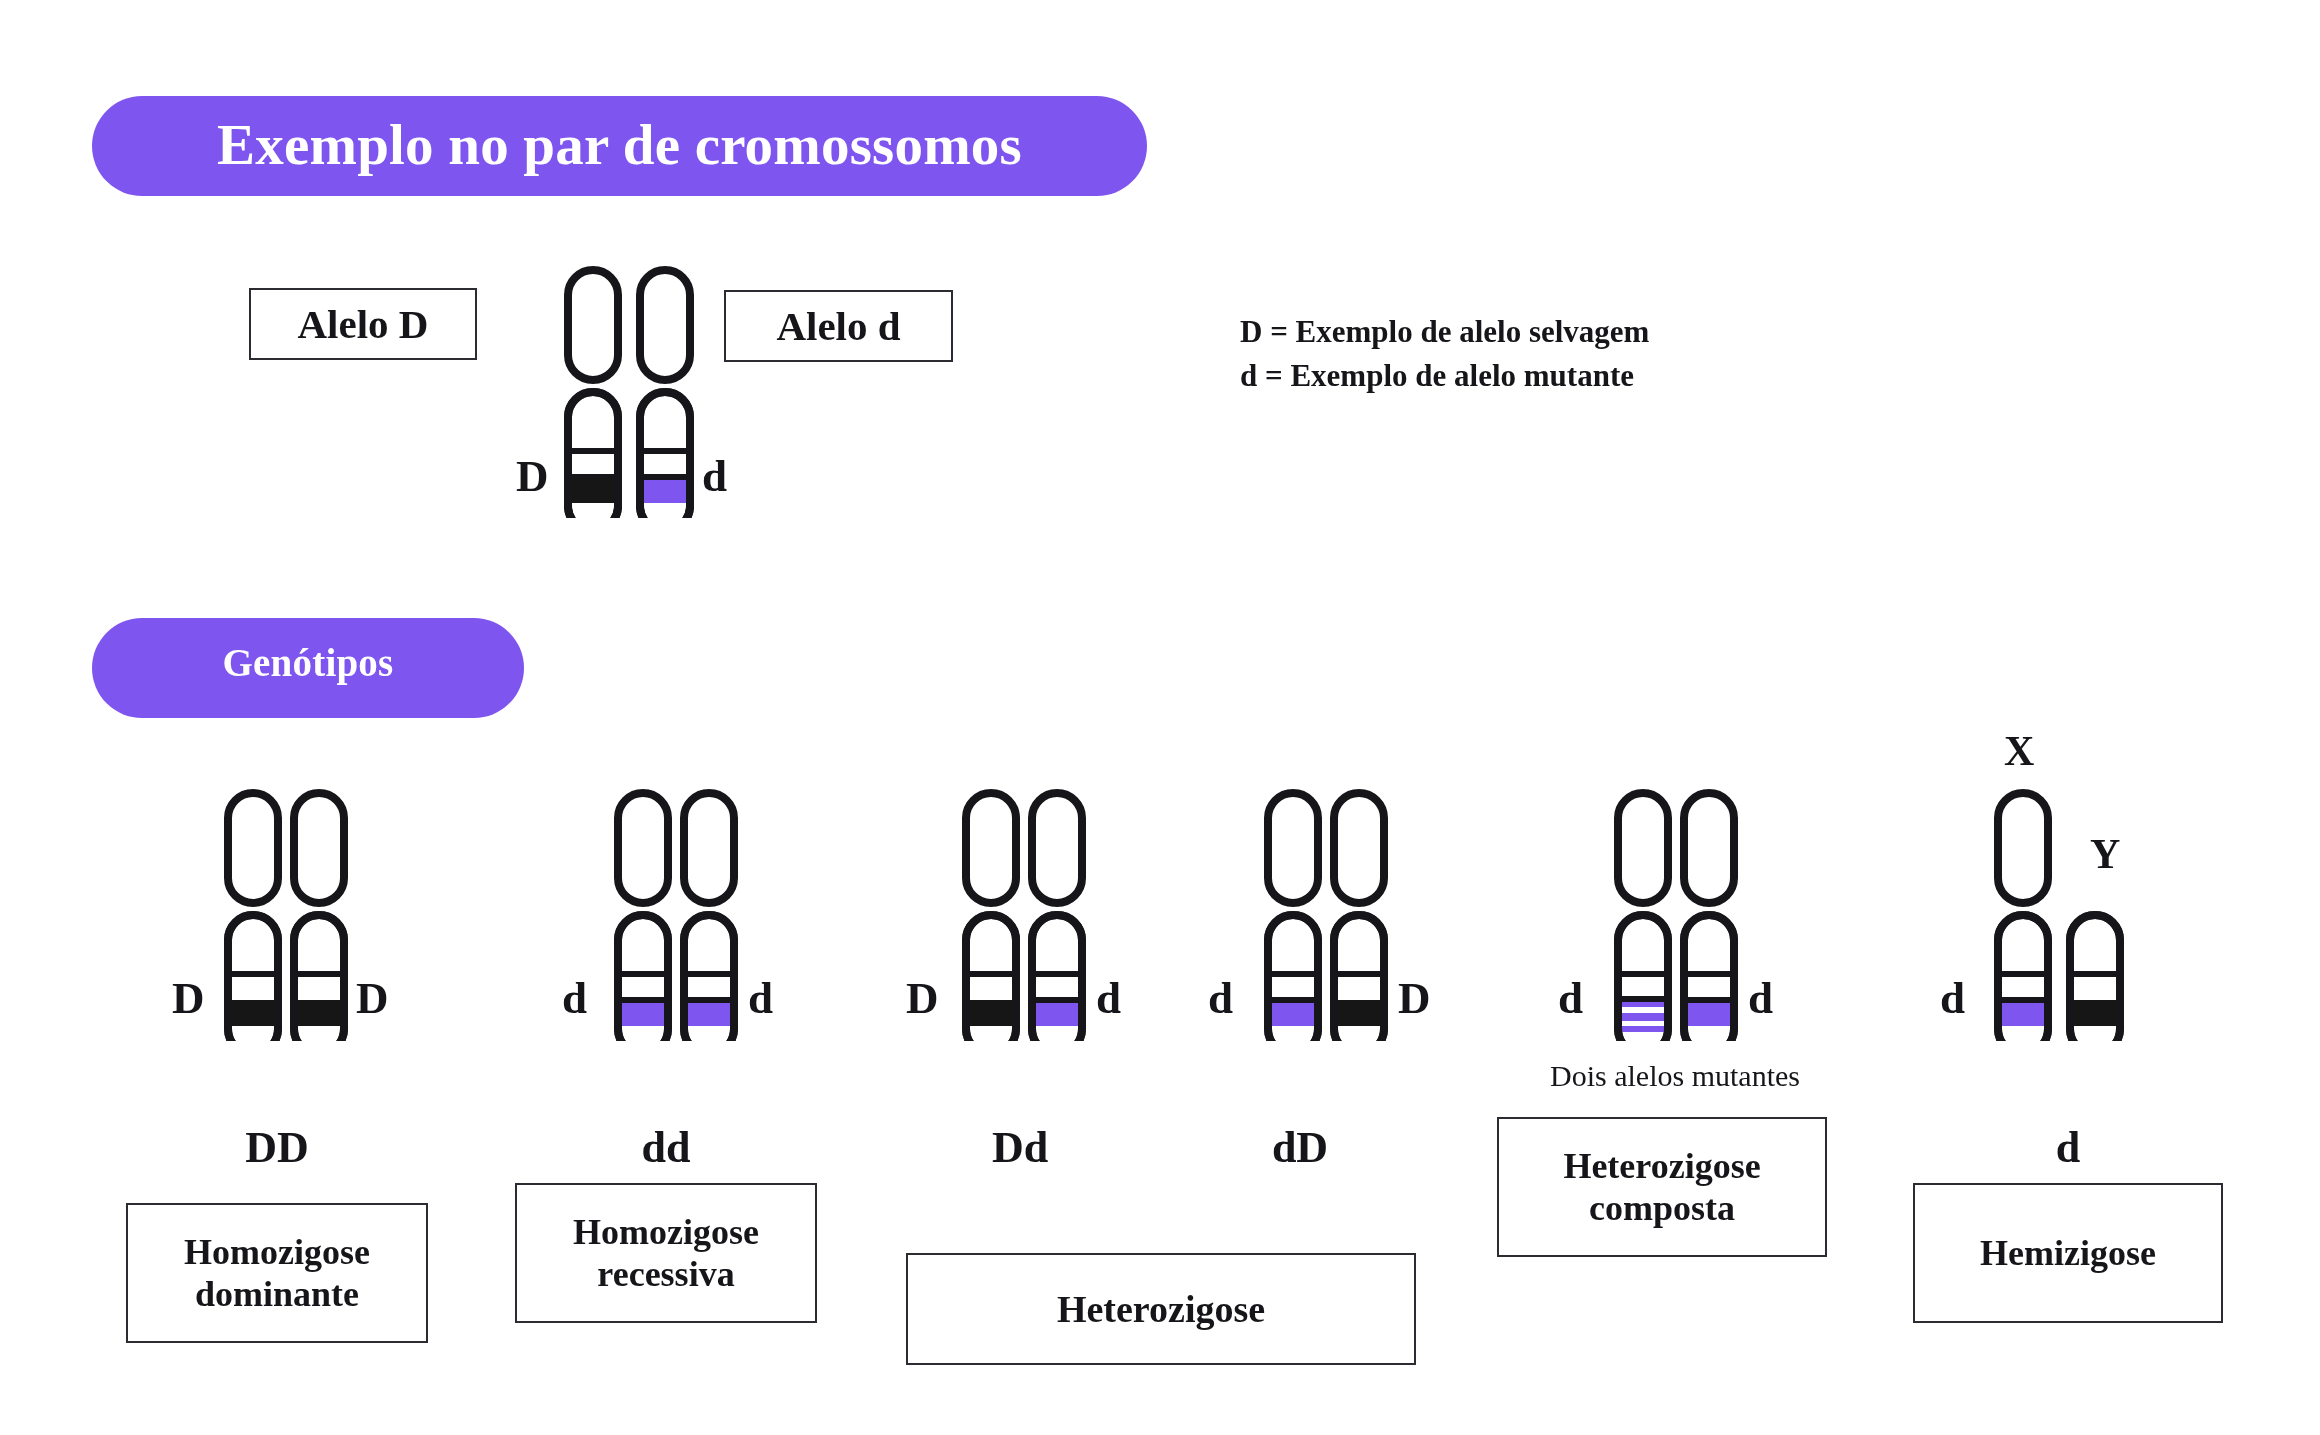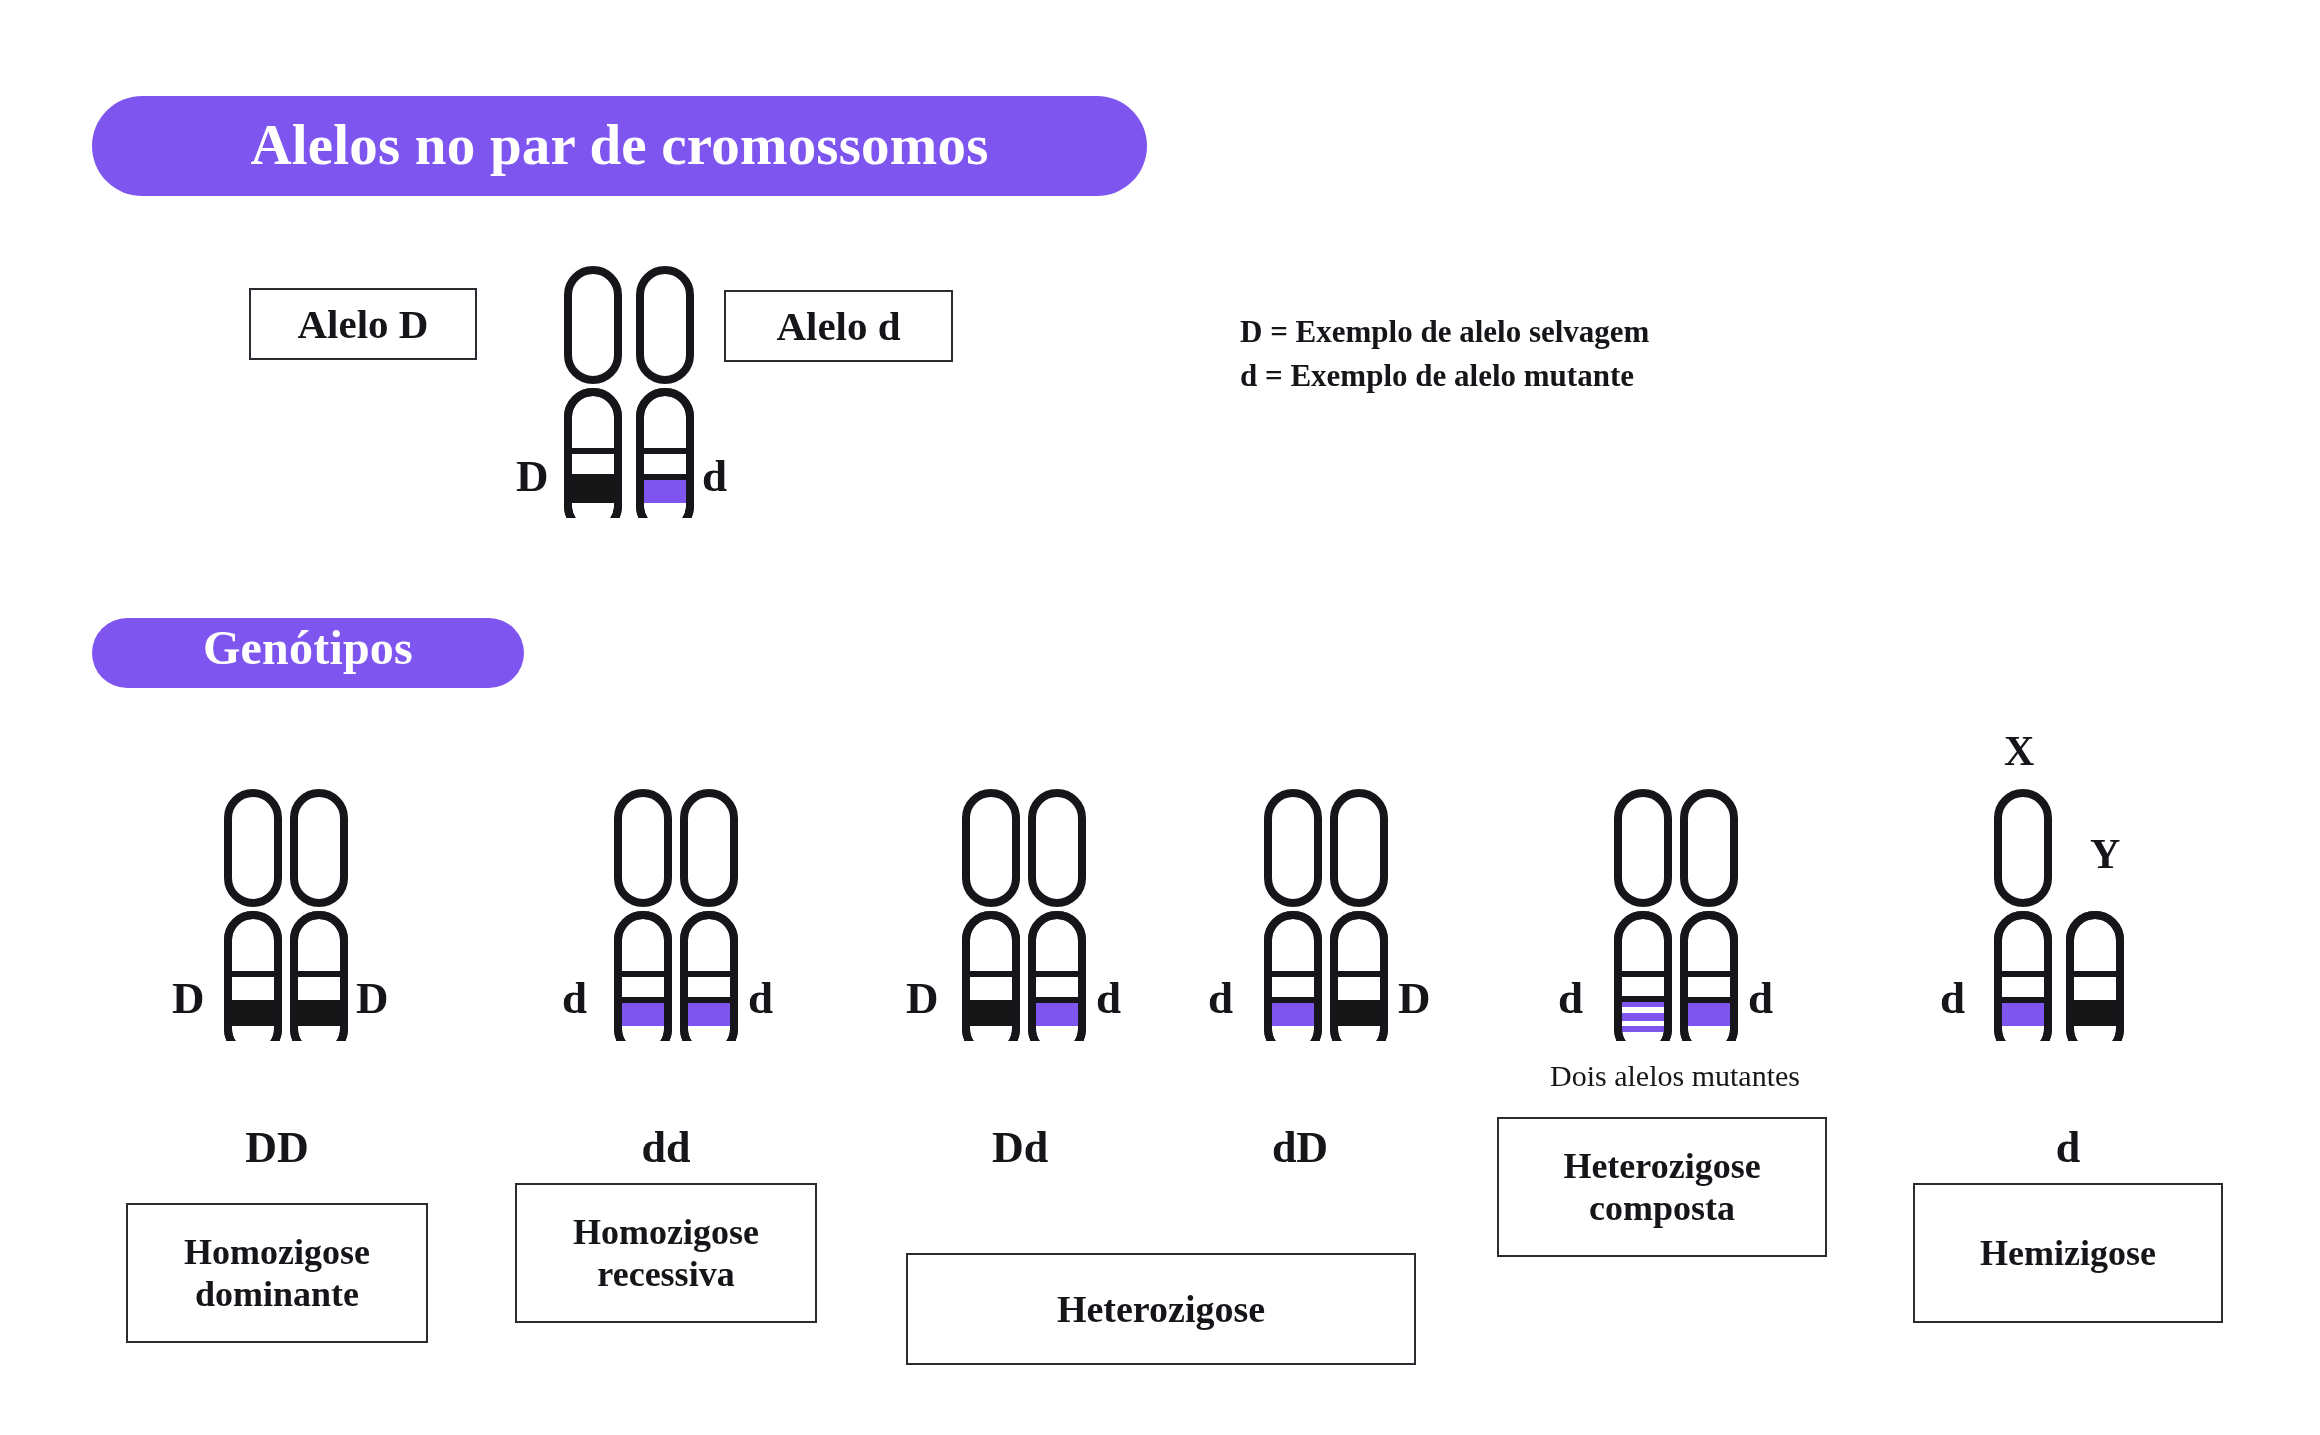--- a/index.html
+++ b/index.html
@@ -32,22 +32,22 @@
     box-sizing: border-box;
   }
   #pill-alelos {
     left: 92px;  top: 96px;
     width: 1055px; height: 100px;
     font-size: 57px;
     padding-bottom: 4px;
   }
   #pill-genotipos {
     left: 92px;  top: 618px;
-    width: 432px; height: 70px;
-    font-size: 48px;
+    width: 432px; height: 100px;
+    font-size: 39px;
     padding-bottom: 12px;
   }
 
   
   .boxlabel {
     position: absolute;
     box-sizing: border-box;
     border: 2px solid #2b2b31;
     background: #ffffff;
     display: flex;
@@ -120,21 +120,21 @@
   
   #term-1 { left: 126px;  top: 1183px; width: 302px; height: 140px; font-size: 36px; margin-top: 20px; }
   #term-2 { left: 515px;  top: 1183px; width: 302px; height: 140px; font-size: 36px; }
   #term-3 { left: 906px;  top: 1253px; width: 510px; height: 112px; font-size: 38px; }
   #term-4 { left: 1497px; top: 1117px; width: 330px; height: 140px; font-size: 36px; }
   #term-5 { left: 1913px; top: 1183px; width: 310px; height: 140px; font-size: 36px; }
 </style>
 </head>
 <body>
 
-<div class="pill" id="pill-alelos">Alelos no par de cromossomos</div>
+<div class="pill" id="pill-alelos">Exemplo no par de cromossomos</div>
 
 <div class="boxlabel" id="box-alelo-d">Alelo D</div>
 
 <div class="boxlabel" id="box-alelo-dd">Alelo d</div>
 
 <div id="legend">
   <div>D = Exemplo de alelo selvagem</div>
   <div>d = Exemplo de alelo mutante</div>
 </div>
 

